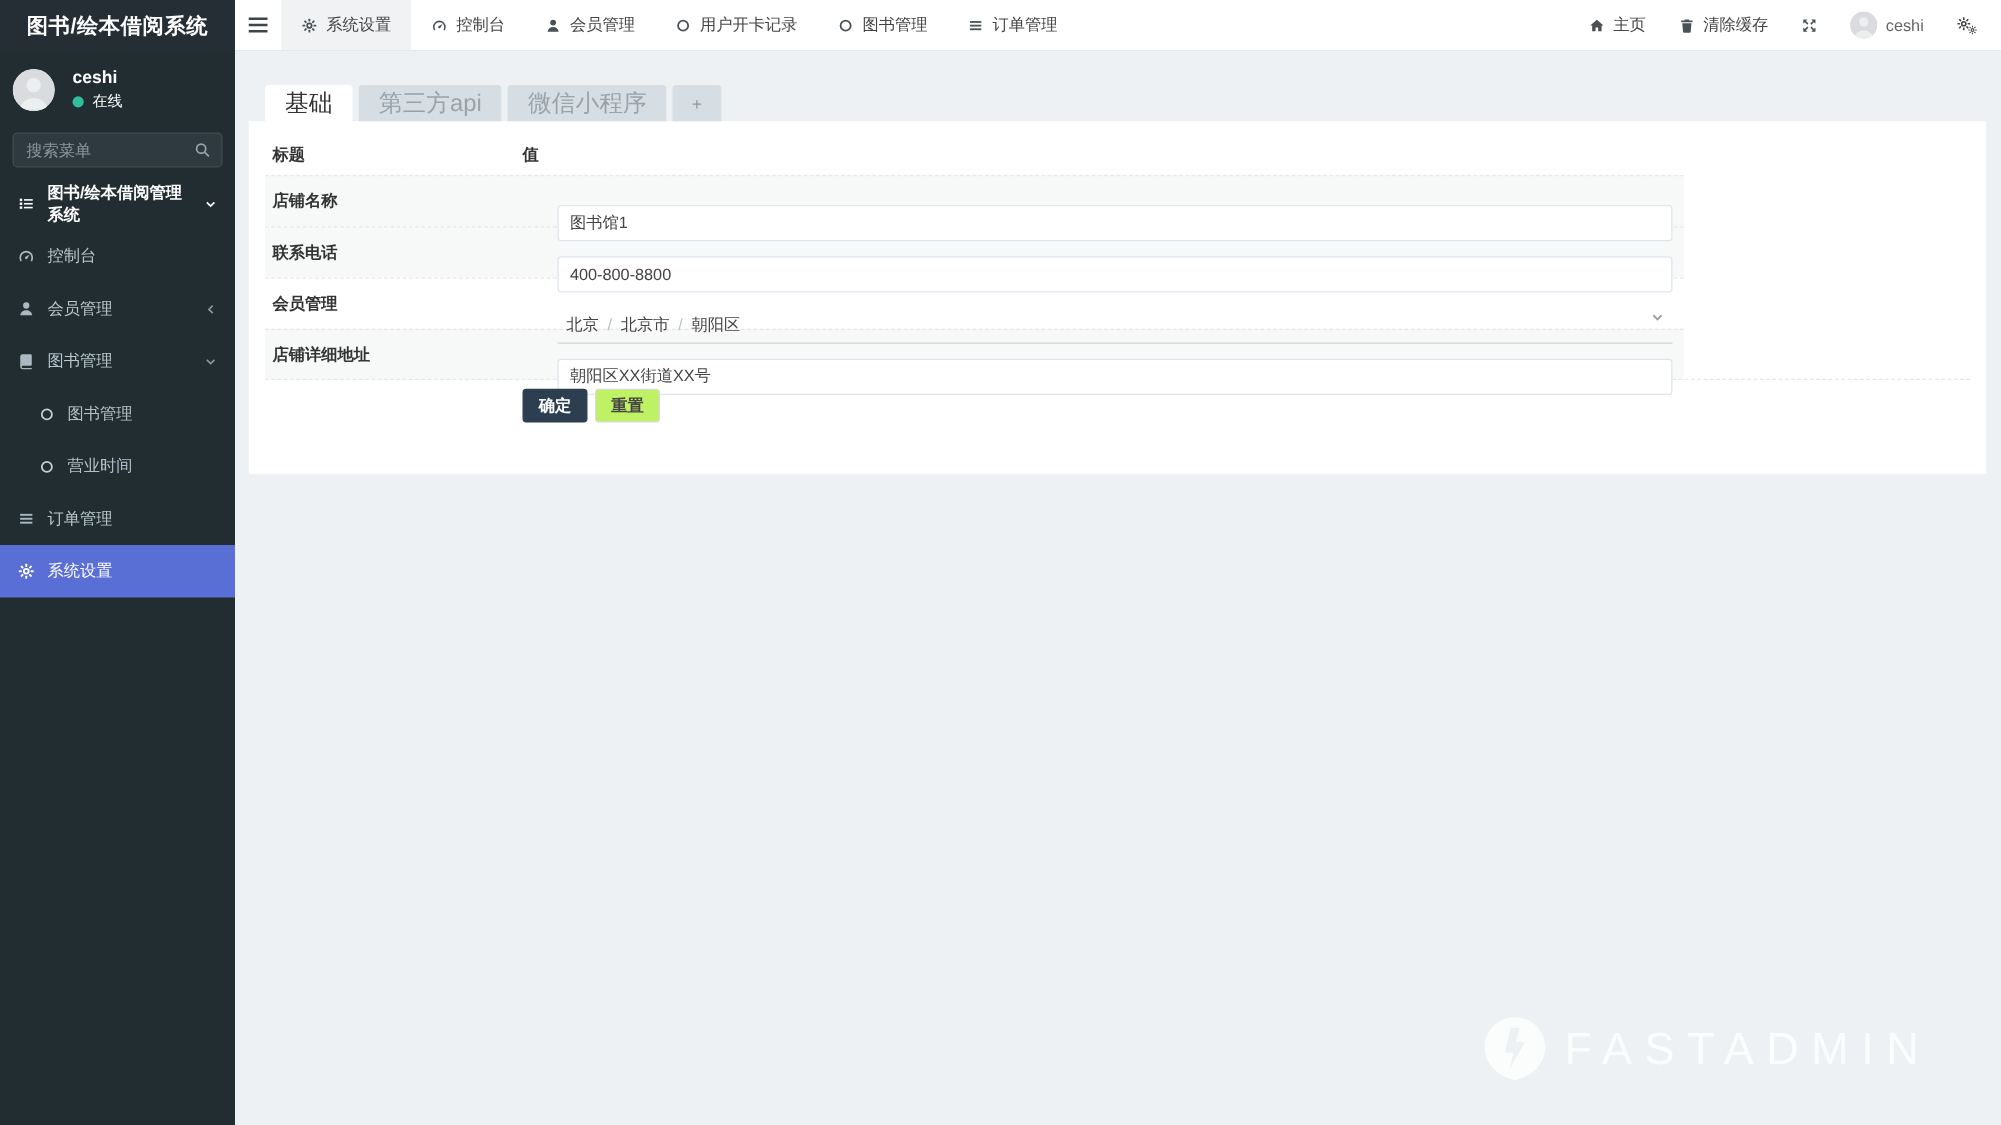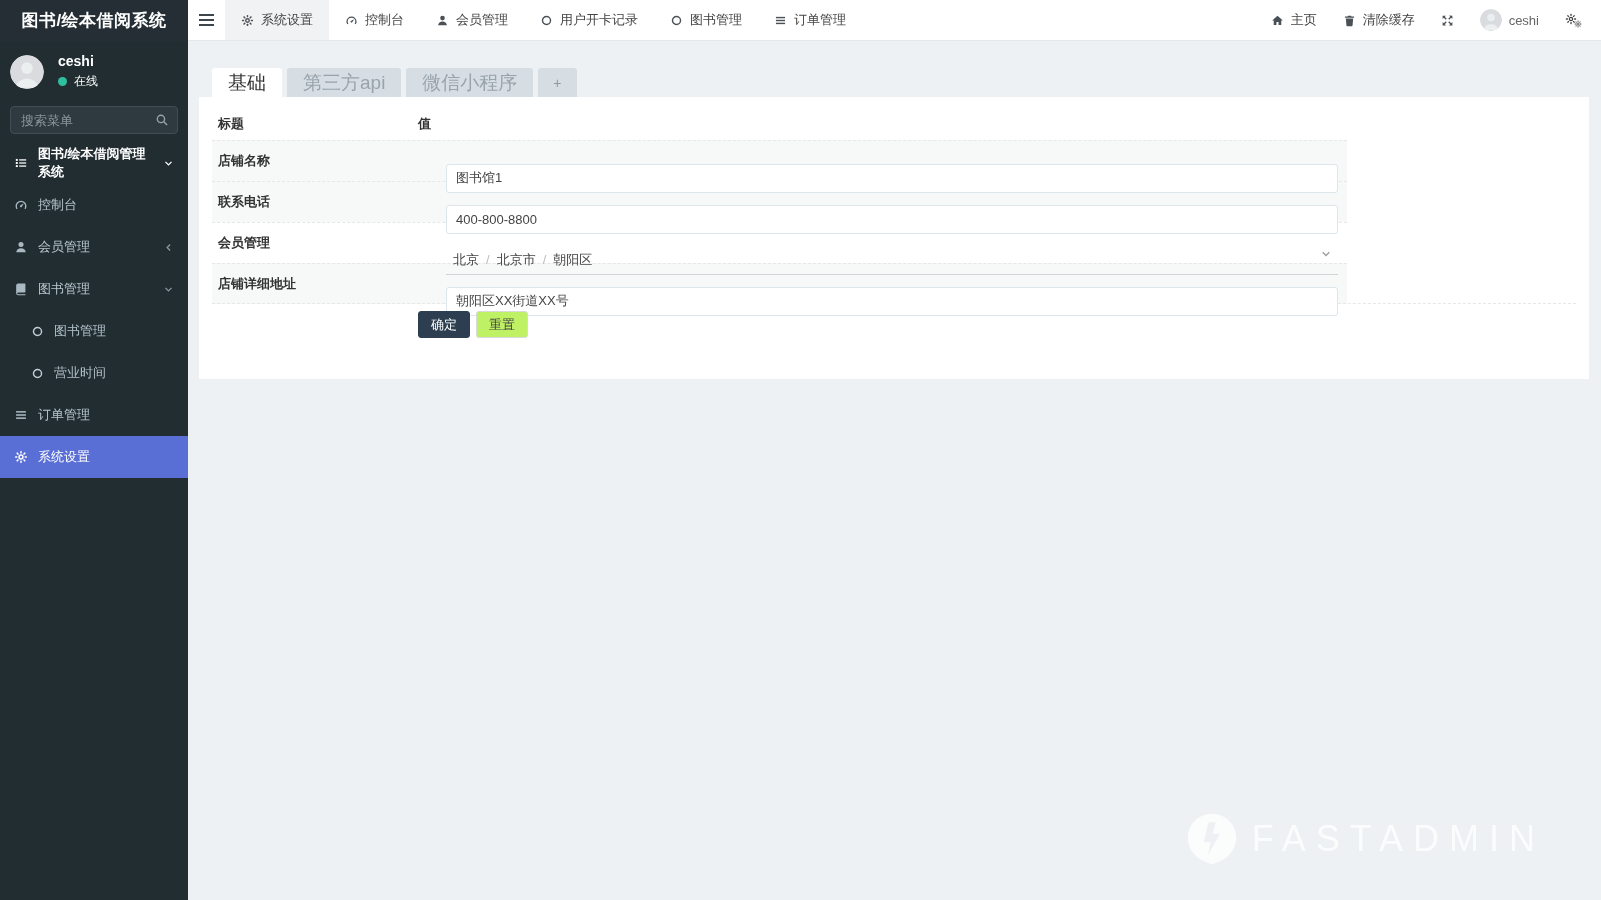--- a/index.html
+++ b/index.html
@@ -89,20 +89,21 @@
     width:892px; height:30px; position:relative; border-bottom:1px solid #cfd4d9;
     display:flex; align-items:center; gap:7px; padding:0 7px; cursor:pointer;
   }
   .region .sep { color:#b9bfc4; }
   .region .chev { position:absolute; right:6px; top:3px; width:12px; height:12px; color:#9aa0a6; }
   .actions { border-top:1px dashed #e7e7e7; margin-top:-1px; padding:7px 0 0 206px; display:flex; gap:6px; }
   .btn {
     height:27px; padding:0 12px; border-radius:3px; font-size:13px; display:flex; align-items:center;
     cursor:pointer; border:1px solid transparent;
     font-family:"Liberation Sans","DejaVu Sans",sans-serif;
+    font-weight:bold;
   }
   .btn-primary { background:#2c3e50; border-color:#2c3e50; color:#fff; }
   .btn-default { background:#bef264; border-color:#d9d9d9; color:#444; }
 
   
   .watermark { position:absolute; right:56px; bottom:33px; display:flex; align-items:center; gap:12px; color:rgba(255,255,255,0.75); }
   .watermark .pin { width:56px; height:56px; }
   .wm-text { font-size:36px; letter-spacing:10px; color:rgba(255,255,255,0.75); }
 
   .sprite { position:absolute; width:0; height:0; overflow:hidden; }

